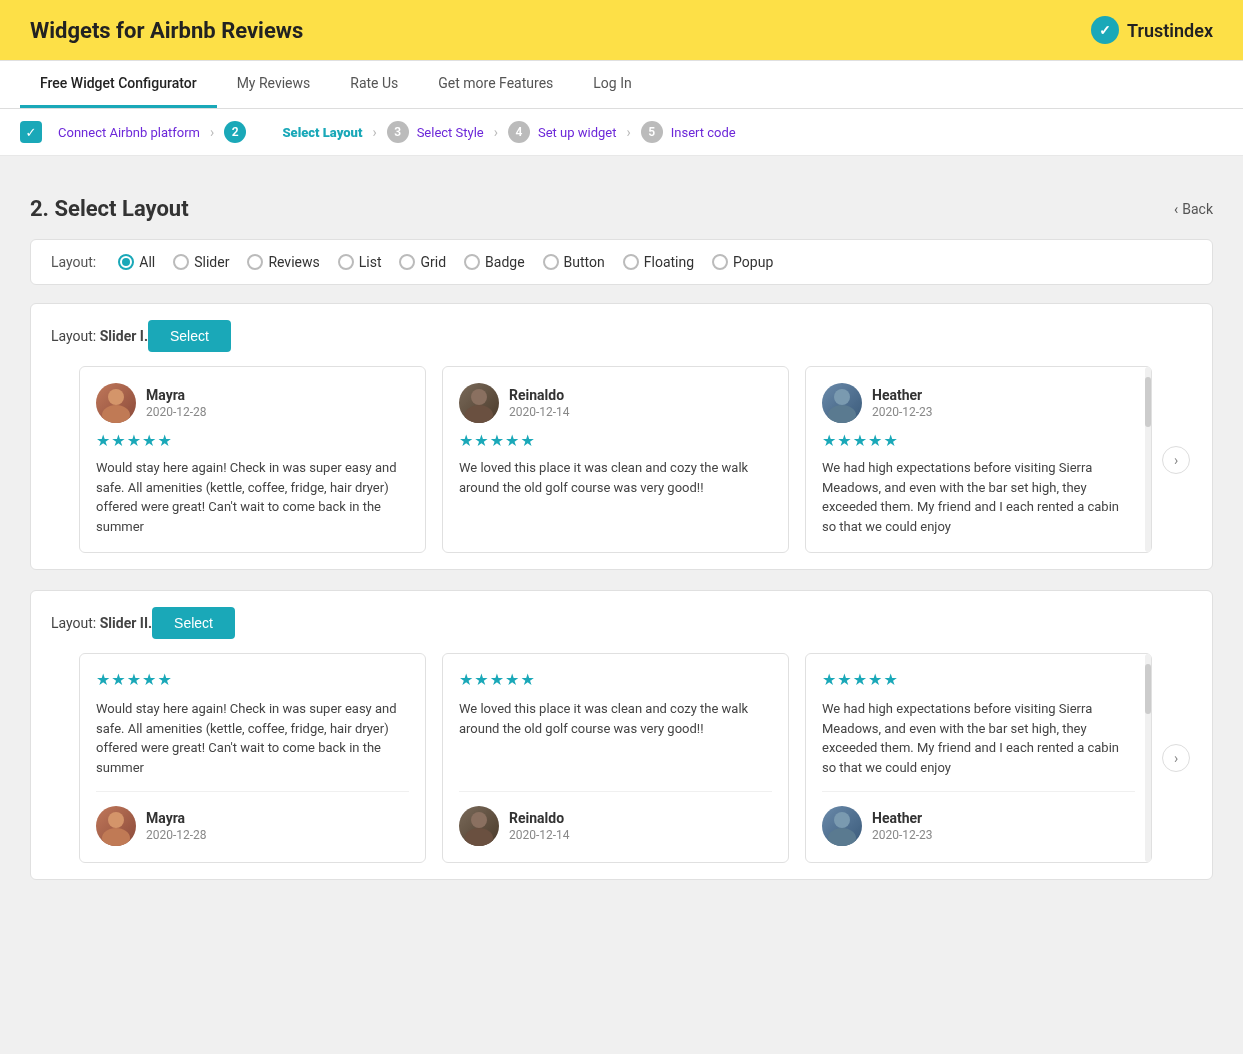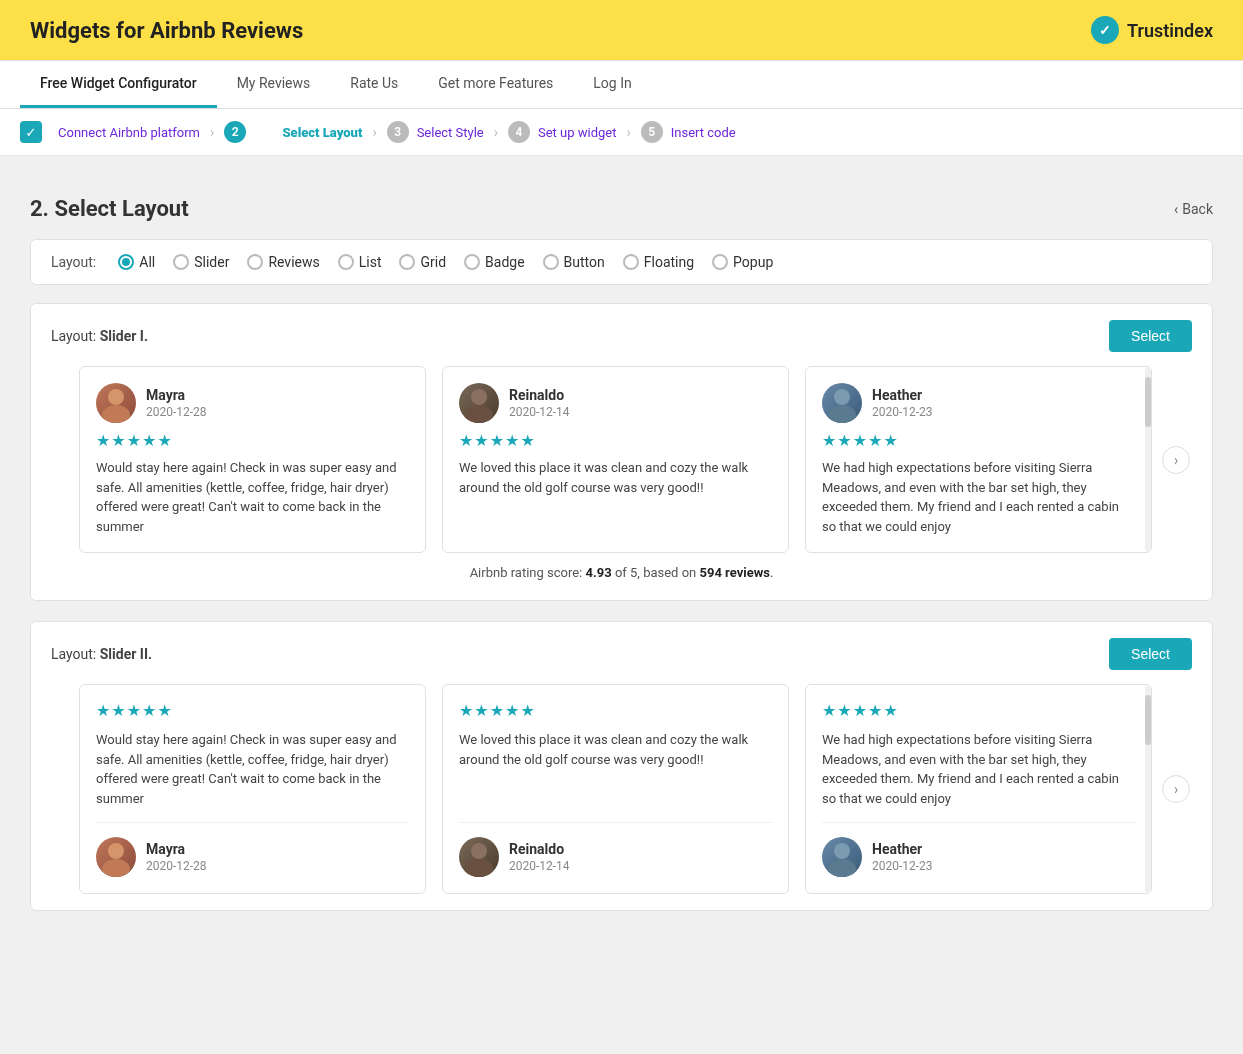--- a/index.html
+++ b/index.html
@@ -32,21 +32,21 @@
 
     .layout-filter { background: #fff; padding: 14px 20px; border: 1px solid #e0e0e0; border-radius: 6px; margin-bottom: 18px; display: flex; align-items: center; gap: 18px; flex-wrap: wrap; }
     .layout-filter-label { color: #555; margin-right: 4px; }
     .radio-option { display: flex; align-items: center; gap: 5px; cursor: pointer; }
     .radio-circle { width: 16px; height: 16px; border-radius: 50%; border: 2px solid #bbb; display: flex; align-items: center; justify-content: center; }
     .radio-circle.selected { border-color: #1aa8b8; }
     .radio-inner { width: 8px; height: 8px; border-radius: 50%; background: #1aa8b8; }
     .radio-text { font-size: 14px; color: #333; }
 
     .layout-card { background: #fff; border: 1px solid #e0e0e0; border-radius: 6px; padding: 16px 20px; margin-bottom: 20px; }
-    .layout-card-header { display: flex; align-items: center; justify-content: space-between; margin-bottom: 14px; }
+    .layout-card-header { display: flex; align-items: center; justify-content: flex-start; margin-bottom: 14px; }
     .layout-card-title { font-size: 14px; color: #444; }
     .layout-card-title strong { font-weight: 700; }
     .select-btn { background: #1aa8b8; color: #fff; border: none; padding: 8px 22px; border-radius: 4px; font-size: 14px; cursor: pointer; font-weight: 500; }
 
     .reviews-row { display: flex; gap: 16px; overflow: hidden; position: relative; margin-left: 28px; }
     .review-card { background: #fff; border: 1px solid #e0e0e0; border-radius: 6px; padding: 16px; flex: 1; min-width: 0; }
     .review-header { display: flex; align-items: center; gap: 10px; margin-bottom: 8px; }
     .avatar { width: 40px; height: 40px; border-radius: 50%; overflow: hidden; background: #ccc; flex-shrink: 0; display: flex; align-items: center; justify-content: center; font-size: 18px; }
     .avatar-mayra { background: linear-gradient(135deg, #c0785a, #8b4a3a); }
     .avatar-reinaldo { background: linear-gradient(135deg, #7a6a5a, #4a3a2a); }
@@ -230,23 +230,20 @@
           <div class="stars">★★★★★</div>
           <div class="review-text">We had high expectations before visiting Sierra Meadows, and even with the bar set high, they exceeded them. My friend and I each rented a cabin so that we could enjoy</div>
           <div class="scroll-bar-v">
             <div class="scroll-bar-thumb"></div>
           </div>
         </div>
       </div>
       <div class="slider-arrow" style="right:2px; top:50%; transform:translateY(-50%);">›</div>
     </div>
 
-    <div class="rating-summary">
-      <span>Airbnb rating score: </span><strong>4.93</strong><span> of 5, based on </span><strong>594 reviews</strong><span>.</span>
-    </div>
   </div>
 
   <div class="layout-card">
     <div class="layout-card-header">
       <span class="layout-card-title">
         <span>Layout: </span><strong>Slider II.</strong>
       </span>
       <button class="select-btn">Select</button>
     </div>
 

